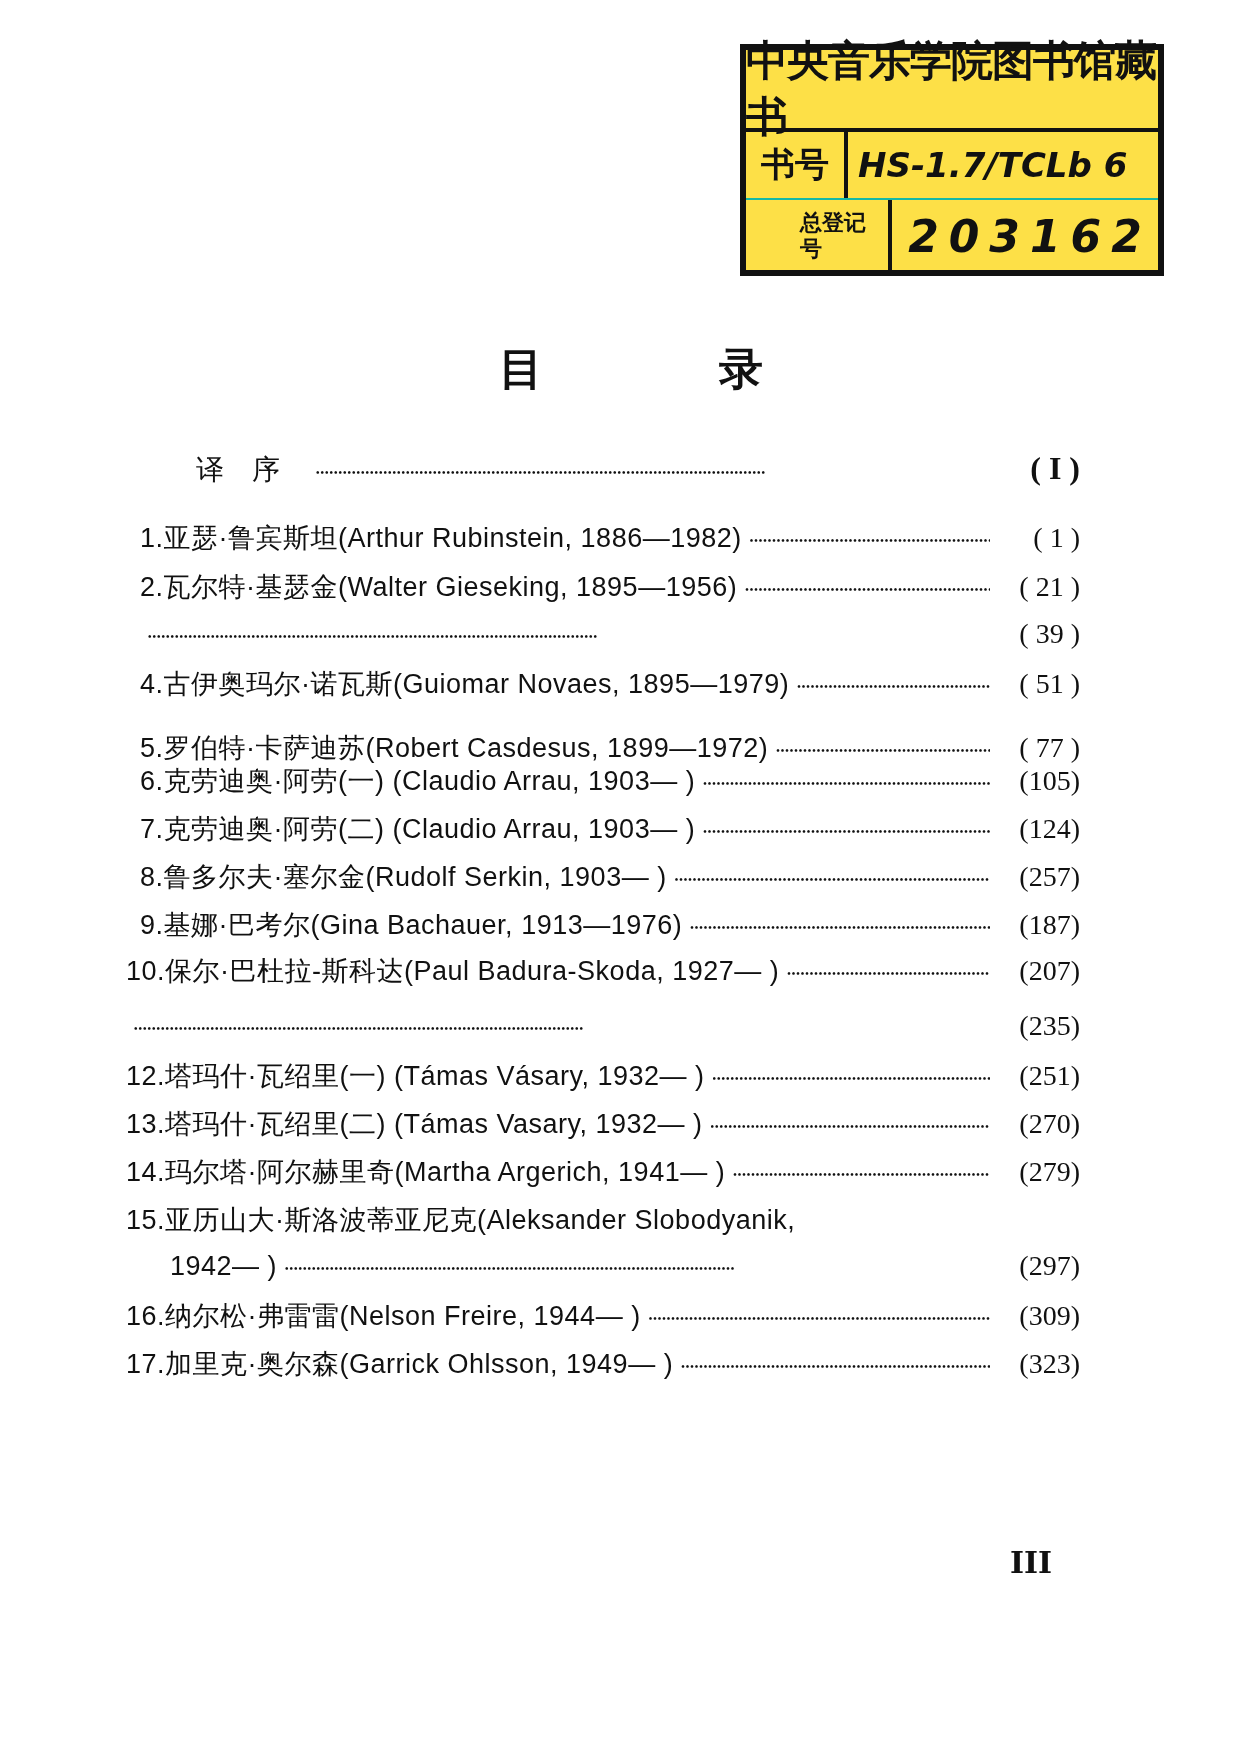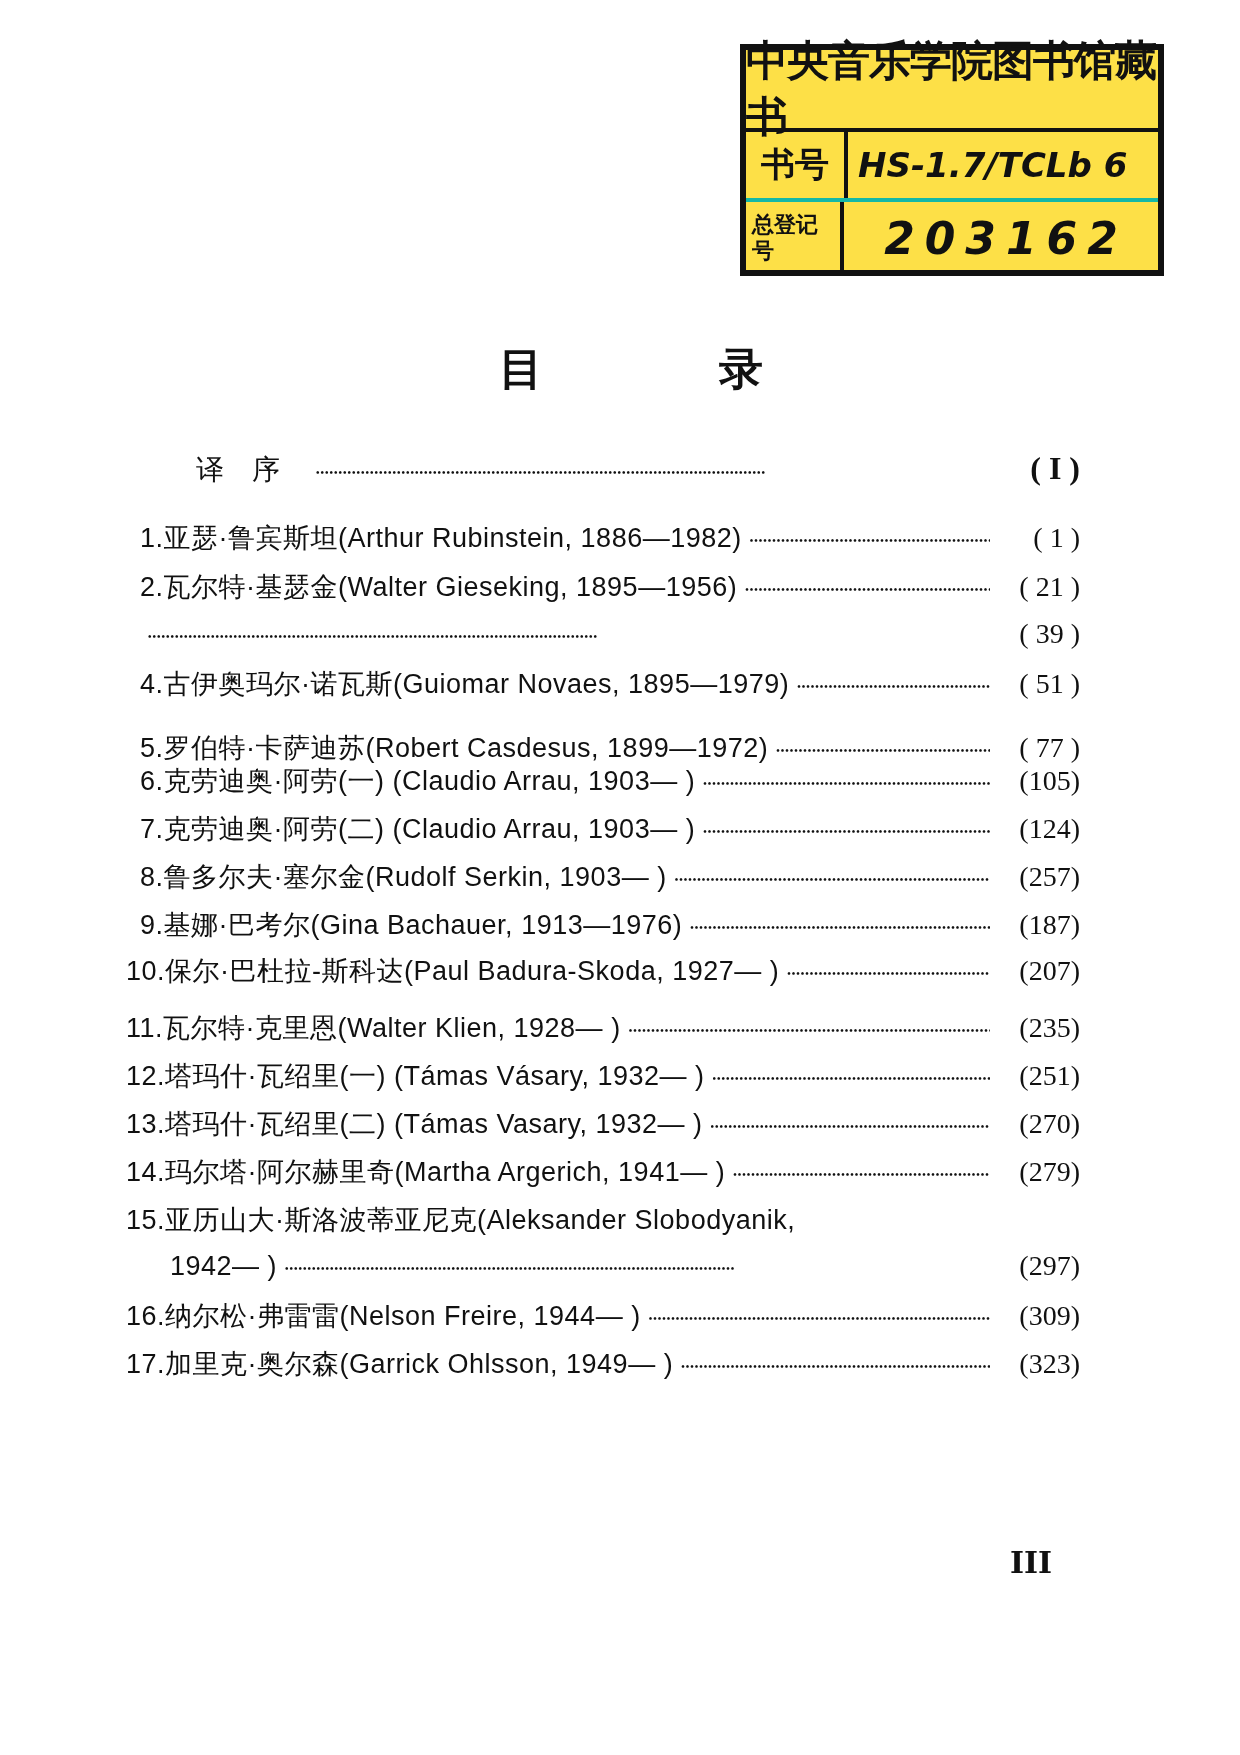--- a/index.html
+++ b/index.html
@@ -8,22 +8,22 @@
     font-family: "Liberation Serif", "DejaVu Serif", serif; color: #111;
   }
   .stamp {
     position: absolute; left: 740px; top: 44px; width: 424px; height: 232px;
     border: 6px solid #111; box-sizing: border-box; background: #fde047;
   }
   .stamp-title {
     height: 78px; border-bottom: 4px solid #111; display: flex; align-items: center; justify-content: center;
     font-family: "DejaVu Sans", sans-serif; font-size: 42px; font-weight: bold; letter-spacing: -1px;
   }
-  .stamp-row { display: flex; border-bottom: 4px solid #14b8a6; height: 66px; }
-  .stamp-row:last-child { border-bottom: none; height: 72px; }
+  .stamp-row { display: flex; border-bottom: 2px solid #14b8a6; height: 66px; }
+  .stamp-row:last-child { border-bottom: none; height: 72px; padding-left: 48px; }
   .stamp-label {
     width: 98px; border-right: 4px solid #111; display: flex; align-items: center; justify-content: center;
     font-family: "DejaVu Sans", sans-serif; font-size: 34px; font-weight: bold;
   }
   .stamp-label.small { font-size: 22px; line-height: 26px; flex-wrap: wrap; width: 98px; padding: 0 6px; box-sizing: border-box; }
   .stamp-value {
     flex: 1; display: flex; align-items: center; padding-left: 10px;
     font-family: "DejaVu Sans", sans-serif; font-style: italic; font-size: 34px; font-weight: bold;
   }
   .stamp-value.num { font-size: 44px; letter-spacing: 10px; justify-content: center; }
@@ -122,21 +122,20 @@
     <span class="label">9.基娜·巴考尔(Gina Bachauer, 1913—1976)</span>
     <span class="dots"></span>
     <span class="page">(187)</span>
   </div>
   <div class="toc-row" style="top:503px; left:-14px; width:954px">
     <span class="label">10.保尔·巴杜拉-斯科达(Paul Badura-Skoda, 1927—  )</span>
     <span class="dots"></span>
     <span class="page">(207)</span>
   </div>
   <div class="toc-row" style="top:560px; left:-14px; width:954px">
-    <span class="label">11.瓦尔特·克里恩(Walter Klien, 1928—     )</span>
     <span class="dots"></span>
     <span class="page">(235)</span>
   </div>
   <div class="toc-row" style="top:608px; left:-14px; width:954px">
     <span class="label">12.塔玛什·瓦绍里(一) (Támas Vásary, 1932—     )</span>
     <span class="dots"></span>
     <span class="page">(251)</span>
   </div>
   <div class="toc-row" style="top:656px; left:-14px; width:954px">
     <span class="label">13.塔玛什·瓦绍里(二) (Támas Vasary, 1932—     )</span>

